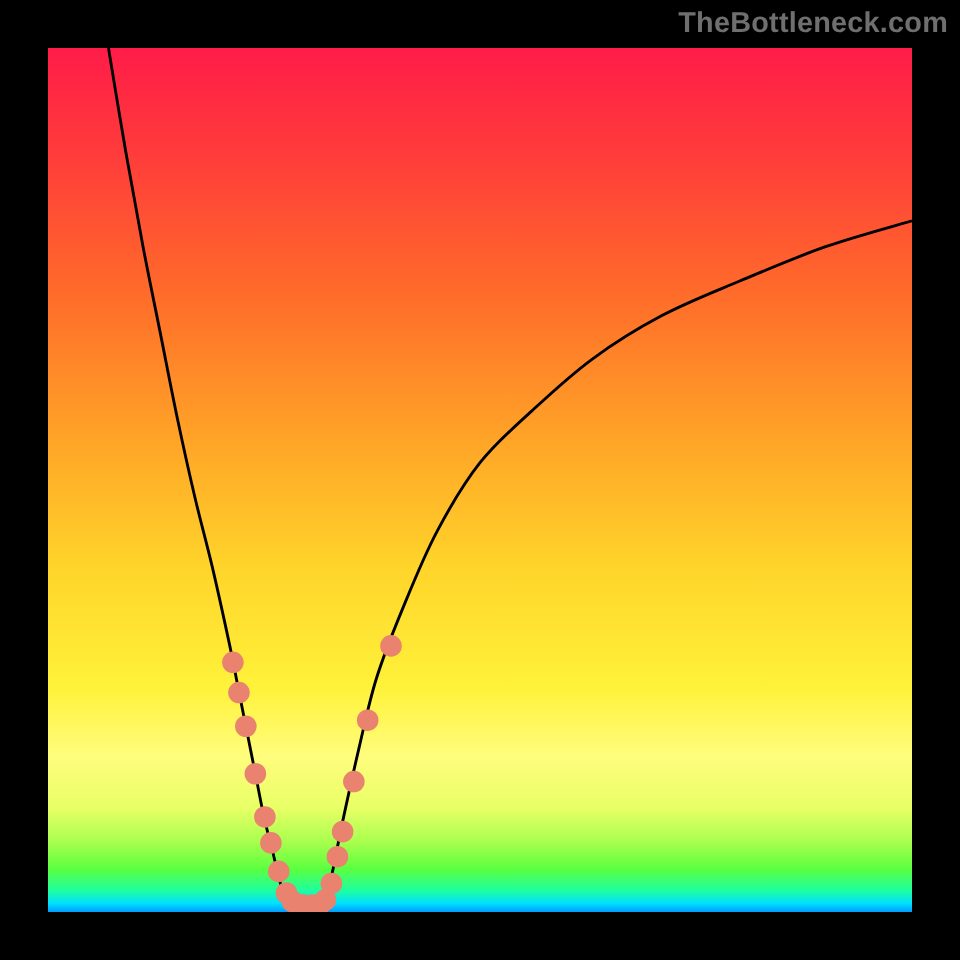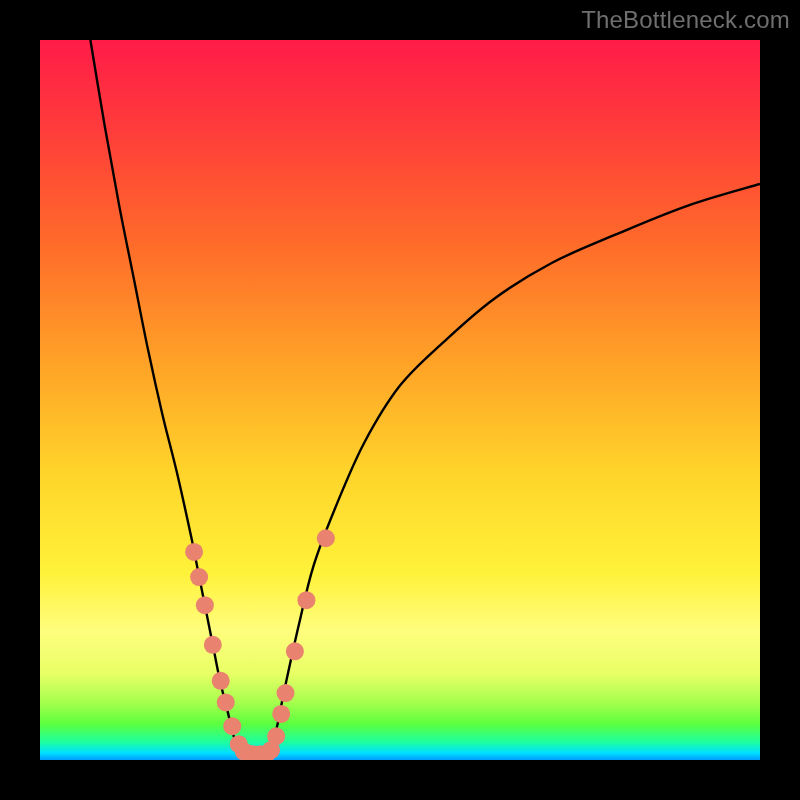--- a/index.html
+++ b/index.html
@@ -40,21 +40,21 @@
       #00e0ff 99%,
       #009dff 100%
     );
   }
   .watermark {
     position: absolute;
     top: 6px;
     right: 10px;
     color: #6f6f6f;
     font-size: 24px;
-    font-weight: 400;
+    font-weight: 700;
     letter-spacing: 0.2px;
   }
   svg.curves {
     position: absolute;
     left: 0;
     top: 0;
   }
   .dot {
     fill: #e9826f;
   }

